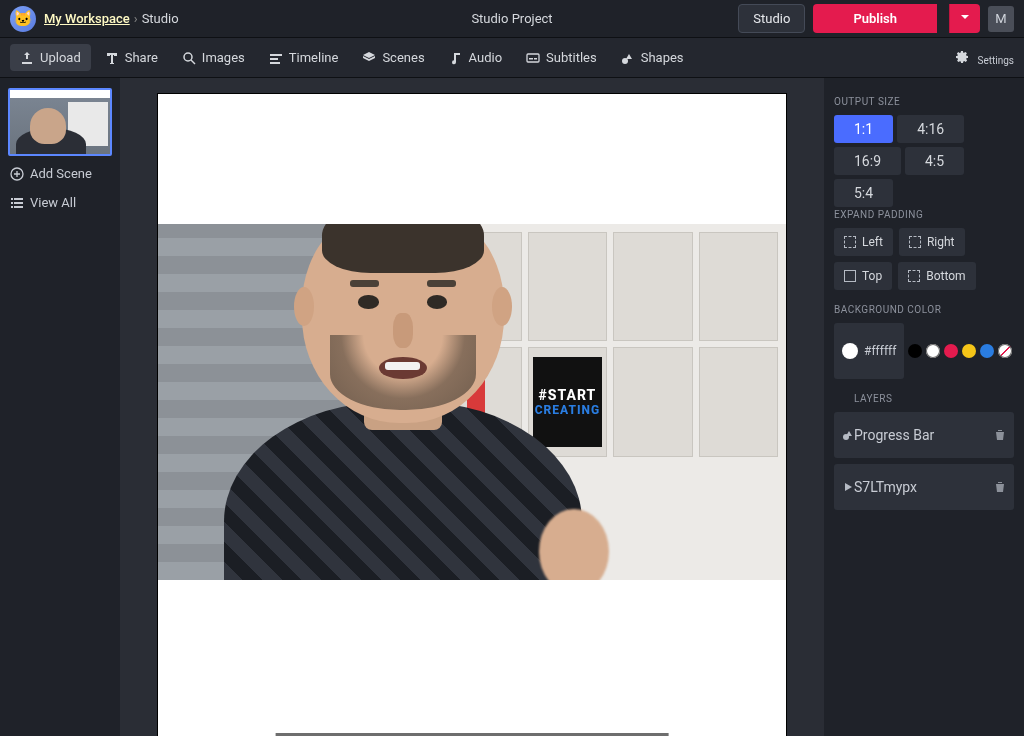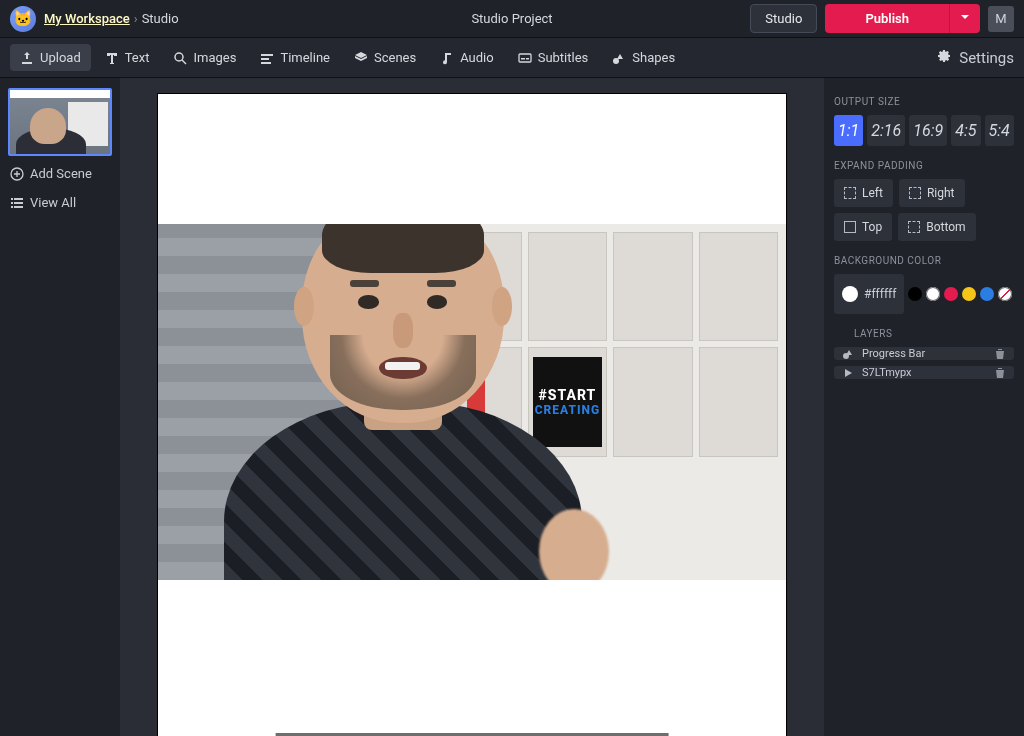--- a/index.html
+++ b/index.html
@@ -17,21 +17,21 @@
 .btn-share { background:#2d313a; border:1px solid #444a57; }
 .btn-publish { background:#e41b4e; color:#fff; font-weight:600; padding:7px 40px; border-radius:4px 0 0 4px; }
 .btn-publish-dd { background:#e41b4e; color:#fff; padding:7px 10px; border-left:1px solid #c0153f; border-radius:0 4px 4px 0; font-size:11px; }
 .avatar { width:26px; height:26px; background:#4a4e58; border-radius:3px; display:flex; align-items:center; justify-content:center; font-size:13px; color:#cfd3da; }
 
 
 .toolbar { height: 40px; background:#24272f; display:flex; align-items:center; padding:0 10px; gap:4px; border-bottom:1px solid #0e1014; }
 .tool { display:flex; align-items:center; gap:6px; padding:6px 10px; font-size:13px; color:#d5d8dd; border-radius:4px; cursor:pointer; }
 .tool.active { background:#3a3e48; }
 .tool-icon { width:14px; height:14px; display:inline-flex; align-items:center; justify-content:center; }
-.toolbar-right { margin-left:auto; display:flex; align-items:flex-end; gap:8px; font-size:15px; cursor:pointer; }
+.toolbar-right { margin-left:auto; display:flex; align-items:flex-end; gap:8px; font-size:10px; cursor:pointer; }
 
 
 .main { flex:1; display:flex; overflow:hidden; }
 
 
 .scenes { width:120px; background:#1f2229; padding:10px 8px; display:flex; flex-direction:column; gap:6px; }
 .scene-thumb { position:relative; border:2px solid #5c87ff; border-radius:2px; }
 .scene-thumb-img { width:100%; height:64px; background:linear-gradient(180deg,#ffffff 0%,#ffffff 12%, #7a8491 12%, #6b747f 100%); position:relative; overflow:hidden; }
 .scene-head { position:absolute; left:20%; top:28%; width:36%; height:56%; background:#c9a58a; border-radius:50% 50% 40% 40%; }
 .scene-body { position:absolute; left:6%; bottom:-10%; width:70%; height:50%; background:#2b2e36; border-radius:50% 50% 0 0; }
@@ -70,48 +70,48 @@
 .mouth::after{content:"";position:absolute;inset:22% 14% 42% 14%;background:#f2f2f2;border-radius:3px;}
 .beard{position:absolute;top:60%;left:14%;width:72%;height:34%;background:radial-gradient(ellipse at 50% 0%,rgba(70,60,50,.0) 38%,rgba(70,60,50,.55) 60%,rgba(70,60,50,.7) 100%);border-radius:0 0 48% 48%;}
 .hand { position:absolute; right:-3%; bottom:-4%; width:18%; height:24%; background:#d7ad8f; border-radius:50%; filter:blur(1px); }
 
 .subtitle-box { position:absolute; bottom:20px; left:50%; transform:translateX(-50%); background:#6e6e6e; color:#fff; font-weight:700; font-size:28px; padding:4px 8px; white-space:nowrap; }
 
 
 .rightpanel { width:200px; background:#1f2229; padding:12px 10px; font-size:12px; overflow-y:auto; }
 .sect-label { text-transform:uppercase; font-size:10px; letter-spacing:.5px; color:#8c919c; margin:6px 0 8px; }
 .ratio-row { display:flex; flex-wrap:wrap; gap:4px; }
-.ratio { background:#2d313a; padding:6px 4px; border-radius:3px; font-size:16px; cursor:pointer; color:#d5d8dd;font-style:italic; }
+.ratio { background:#2d313a; padding:6px 20px; border-radius:3px; font-size:14px; cursor:pointer; color:#d5d8dd; }
 .ratio.active { background:#4a6cff; color:#fff; }
 .chipbtn { background:#2d313a; padding:7px 10px; border-radius:3px; font-size:12px; display:flex; align-items:center; gap:6px; cursor:pointer; color:#d5d8dd; }
 .pad-row { display:flex; gap:6px; margin-bottom:6px; }
 .color-row { display:flex; align-items:center; gap:4px; }
-.swatch-main { display:flex; align-items:center; gap:6px; background:#2d313a; padding:12px 8px; border-radius:3px; }
+.swatch-main { display:flex; align-items:center; gap:6px; background:#2d313a; padding:20px 8px; border-radius:3px; }
 .swatch-circle { width:16px; height:16px; border-radius:50%; }
 .mini-sw { width:14px; height:14px; border-radius:50%; cursor:pointer; }
 .mini-sw.outlined { box-shadow:inset 0 0 0 1px #666; }
-.layer { background:#2d313a; padding:0 8px; border-radius:3px; display:flex; align-items:center; gap:8px; margin-bottom:6px; font-size:11px; cursor:pointer; }
+.layer { background:#2d313a; padding:15px 8px; border-radius:3px; display:flex; align-items:center; margin-bottom:6px; font-size:14px; cursor:pointer; }
 .layer svg { width:12px; height:12px; fill:#b5bac3; }
 .layer .trash { margin-left:auto; opacity:.7; }
 
 .sq-icon{width:12px;height:12px;border:1.5px solid #b5bac3;display:inline-block;}
 .sq-icon.dash{border-style:dashed;}
 </style>
 </head>
 <body>
 
 <div class="topbar">
   <div class="logo">🐱</div>
   <div class="breadcrumb">
     <span class="ws">My Workspace</span><span class="sep">›</span><span>Studio</span>
   </div>
   <div class="project-title">Studio Project</div>
   <div class="topbar-right">
     <button class="btn btn-share">Studio</button>
-    <div style="display:flex;">
+    <div style="display:flex;gap:12px;">
       <button class="btn btn-publish">Publish</button>
       <button class="btn btn-publish-dd">
         <svg width="10" height="10" viewBox="0 0 10 10" fill="#fff">
             <path d="M1 3l4 4 4-4z"></path>
           </svg>
       </button>
     </div>
     <div class="avatar">M</div>
   </div>
 </div>
@@ -124,21 +124,21 @@
         </svg>
       </span>
     <span>Upload</span>
   </div>
   <div class="tool">
     <span class="tool-icon">
         <svg width="14" height="14" viewBox="0 0 14 14" fill="#d5d8dd">
           <path d="M2 2h10v3H9V4H8v8h1v1H5v-1h1V4H5v1H2z"></path>
         </svg>
       </span>
-    <span>Text</span>
+    <span>Share</span>
   </div>
   <div class="tool">
     <span class="tool-icon">
         <svg width="14" height="14" viewBox="0 0 14 14" fill="none" stroke="#d5d8dd" stroke-width="1.5">
           <circle cx="6" cy="6" r="4"></circle>
           <path d="M9 9l4 4"></path>
         </svg>
       </span>
     <span>Images</span>
   </div>
@@ -284,27 +284,27 @@
         </div>
       </div>
       <div class="subtitle-box">I can upload a little clip of this</div>
     </div>
   </div>
 
   <div class="rightpanel">
     <div class="sect-label">OUTPUT SIZE</div>
     <div class="ratio-row">
       <div class="ratio active">1:1</div>
-      <div class="ratio">2:16</div>
+      <div class="ratio">4:16</div>
       <div class="ratio">16:9</div>
       <div class="ratio">4:5</div>
       <div class="ratio">5:4</div>
     </div>
 
-    <div class="sect-label" style="margin-top:14px;">EXPAND PADDING</div>
+    <div class="sect-label" style="margin-top:2px;">EXPAND PADDING</div>
     <div class="pad-row">
       <div class="chipbtn">
           <span class="sq-icon dash"></span>
           <span>Left</span>
         </div>
       <div class="chipbtn">
           <span class="sq-icon dash"></span>
           <span>Right</span>
         </div>
     </div>

